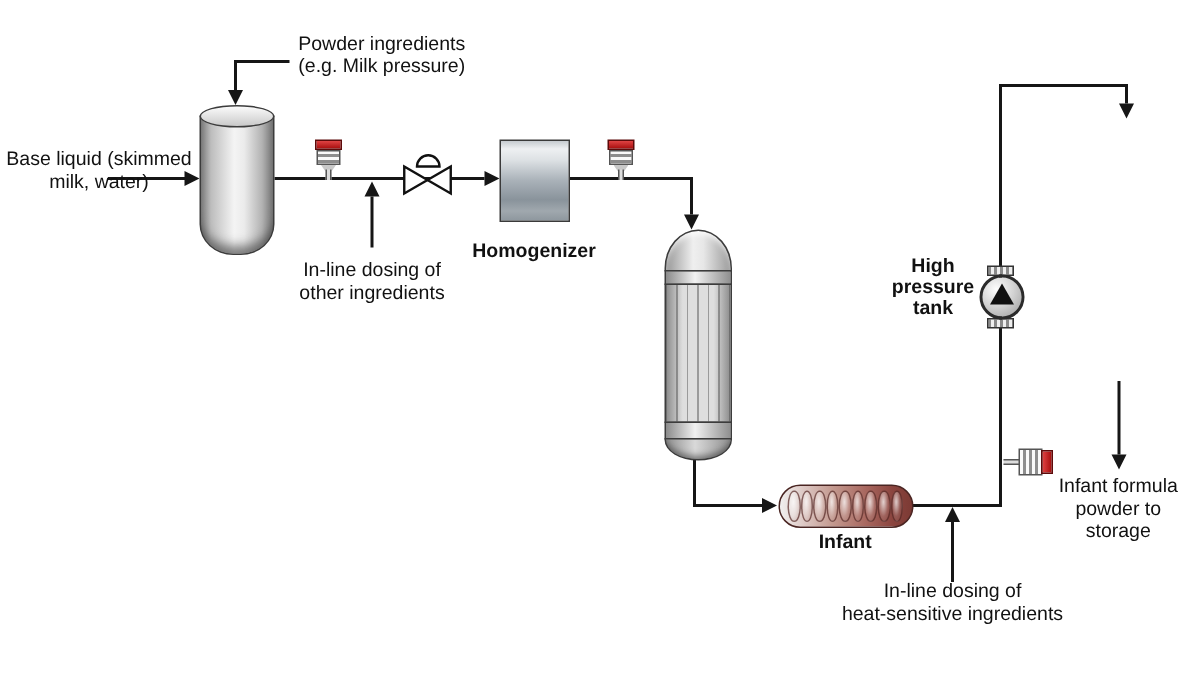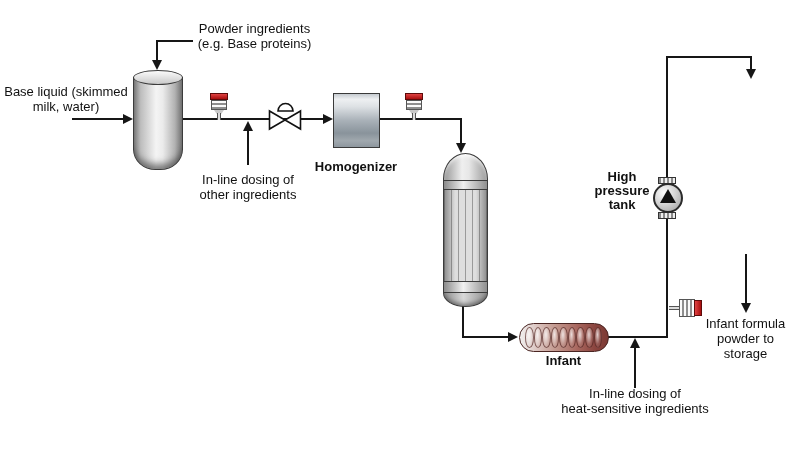--- a/index.html
+++ b/index.html
@@ -222,23 +222,23 @@
     <div class="taper"></div>
     <div class="stem"></div>
   </div>
   <div class="doserH" style="left:669px;top:299px;">
     <div class="stem"></div>
     <div class="stack"></div>
     <div class="cap"></div>
   </div>
 
   <div class="lbl" style="left:177px;top:21px;width:155px;">Powder ingredients
-(e.g. Base proteins)</div>
-
-  <div class="lbl" style="left:2px;top:84px;width:128px;">Base liquid (skimmed
+(e.g. Milk pressure)</div>
+
+  <div class="lbl" style="left:2px;top:98px;width:128px;">Base liquid (skimmed
 milk, water)</div>
 
 
   <div class="lbl" style="left:170px;top:172px;width:156px;">In-line dosing of
 other ingredients</div>
 
   <div class="lbl bold" style="left:306px;top:159px;width:100px;text-align:center;">Homogenizer</div>
 
 
   <div class="lbl bold" style="left:521px;top:353px;width:85px;">Infant</div>

